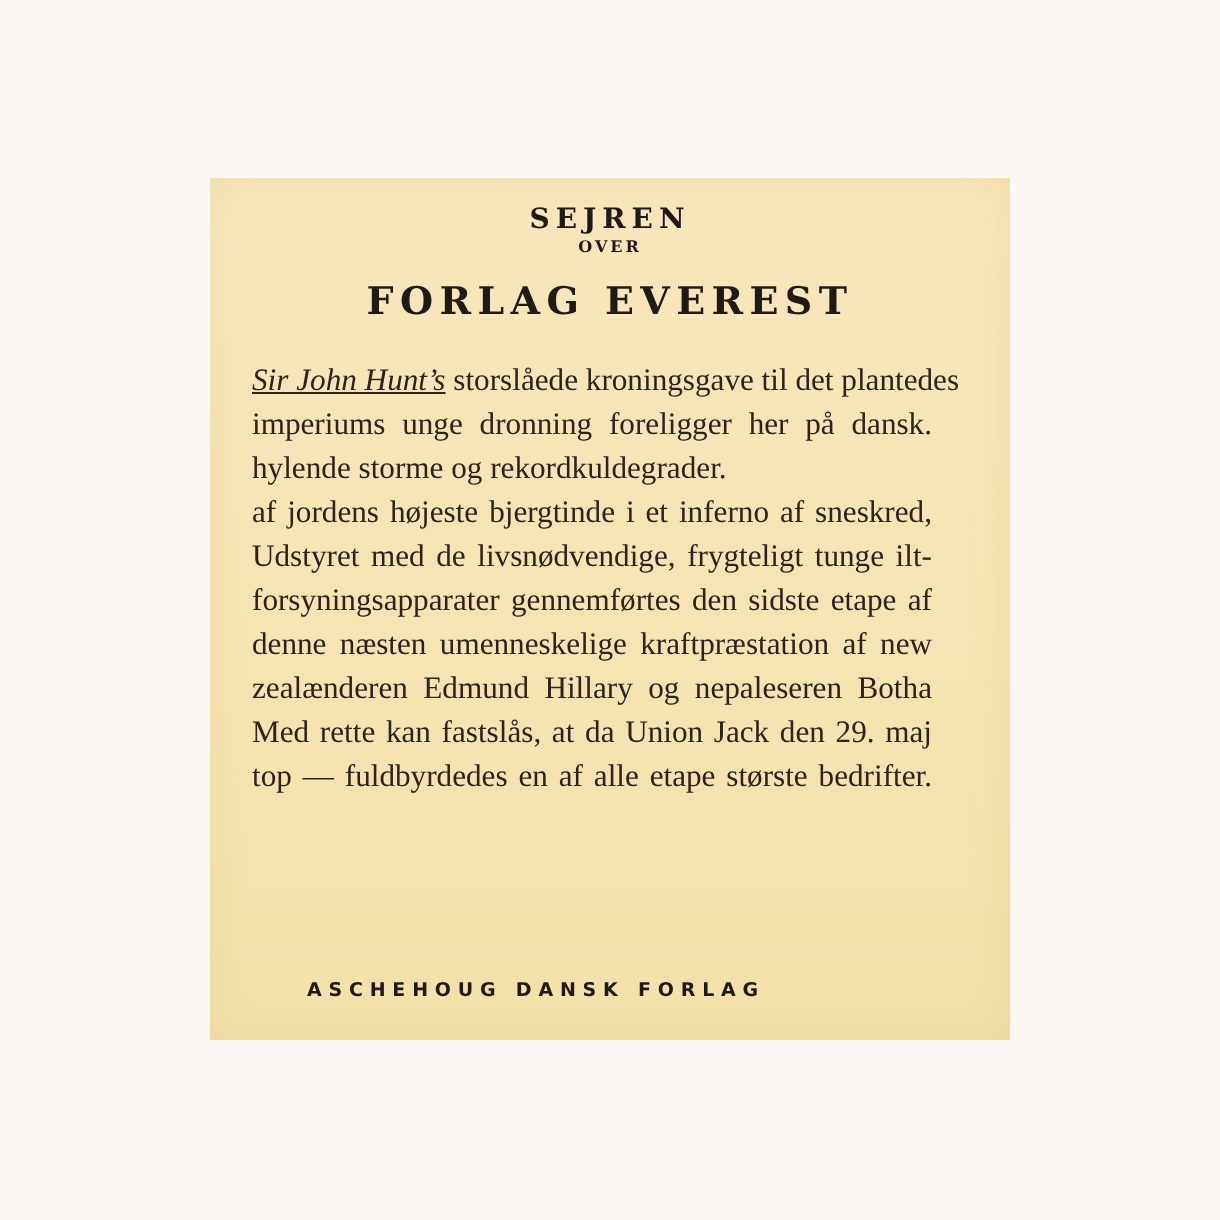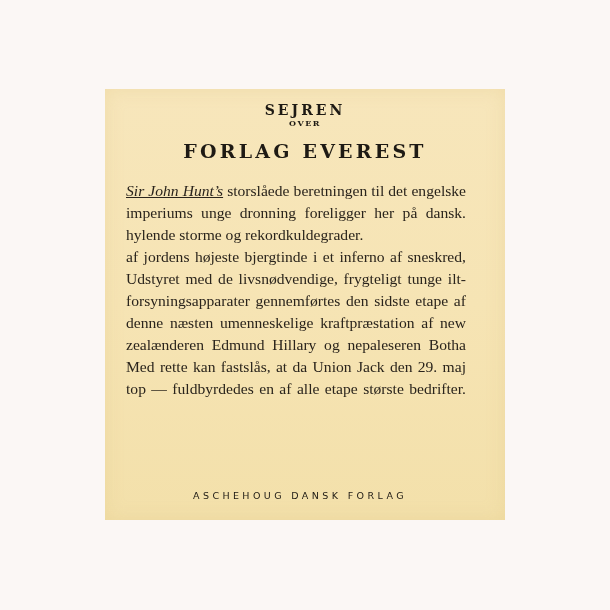--- a/index.html
+++ b/index.html
@@ -58,37 +58,36 @@
       font-style: italic;
       text-decoration: underline;
     }
     .publisher {
       position: absolute;
       left: 0;
       top: 401px;
       width: 326px;
       text-align: center;
       font-family: "DejaVu Sans", sans-serif;
-      font-weight: normal;
+      font-weight: bold;
       font-size: 9.5px;
       letter-spacing: 3.4px;
       color: #1e1a14;
-      padding-left: 32px;
     }
   </style>
 </head>
 <body>
 
 <div class="page">
   <div class="title-line t1">SEJREN</div>
   <div class="title-line t2">OVER</div>
   <div class="title-line t3">FORLAG EVEREST</div>
 
   <div class="body-text">
-    <span class="line"><span class="ital">Sir John Hunt’s</span><span> storslåede beretningen til det engelske</span></span>
+    <span class="line"><span class="ital">Sir John Hunt’s</span><span> storslåede kroningsgave til det plantedes</span></span>
     <span class="line">imperiums unge dronning foreligger her på dansk.</span>
     <span class="line last">hylende storme og rekordkuldegrader.</span>
     <span class="line">af jordens højeste bjergtinde i et inferno af sneskred,</span>
     <span class="line">Udstyret med de livsnødvendige, frygteligt tunge ilt-</span>
     <span class="line">forsyningsapparater gennemførtes den sidste etape af</span>
     <span class="line">denne næsten umenneskelige kraftpræstation af new</span>
     <span class="line">zealænderen Edmund Hillary og nepaleseren Botha</span>
     <span class="line">Med rette kan fastslås, at da Union Jack den 29. maj</span>
     <span class="line">top — fuldbyrdedes en af alle etape største bedrifter.</span>
   </div>

